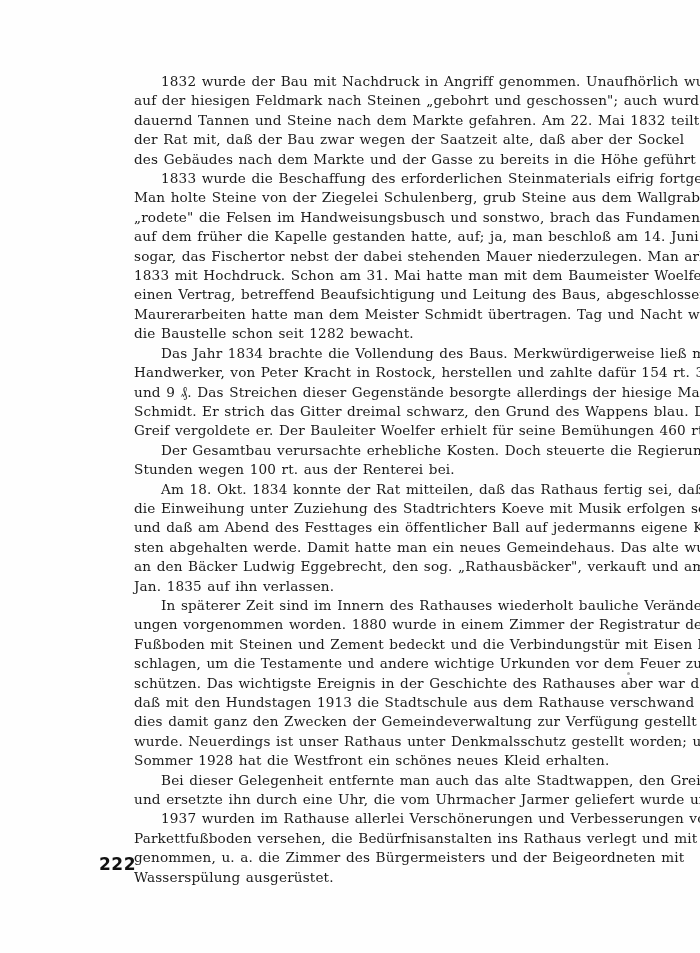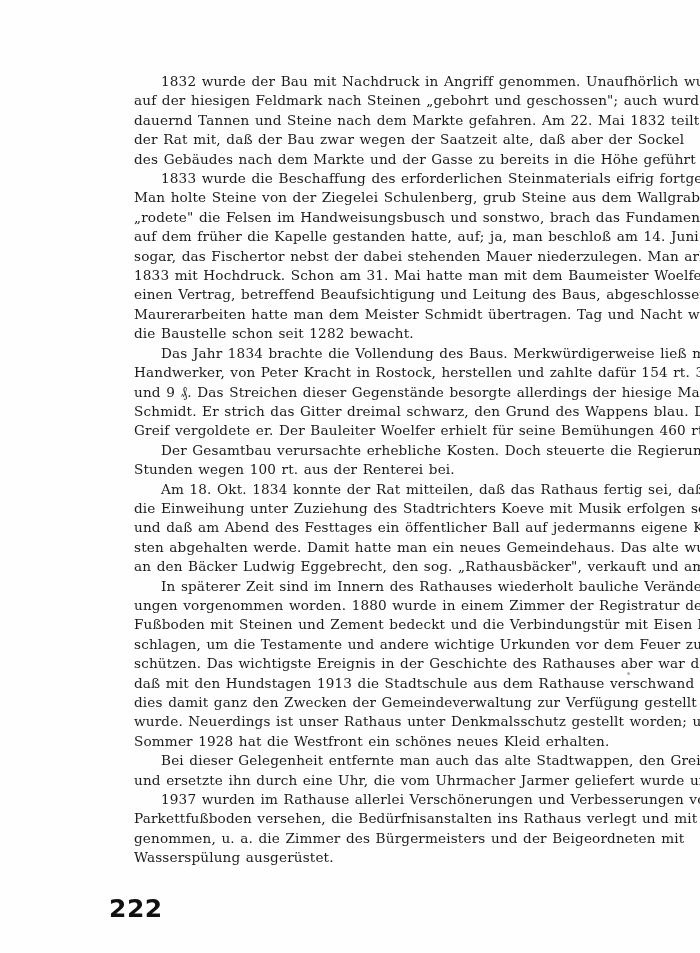--- a/index.html
+++ b/index.html
@@ -40,28 +40,27 @@
       overflow: visible;
     }
     .line.last {
       text-align-last: left;
     }
     .line.first {
       padding-left: 27px;
     }
     .page-number {
       position: absolute;
-      left: 109px;
+      left: 99px;
       top: 854px;
       font-family: "DejaVu Sans", "Liberation Sans", sans-serif;
-      font-size: 25px;
+      font-size: 17px;
       font-weight: bold;
       color: #111111;
       letter-spacing: 0.5px;
-      margin-top: 40px;
     }
     .speck {
       position: absolute;
       left: 627px;
       top: 672px;
       width: 3px;
       height: 3px;
       border-radius: 50%;
       background: #b0b0b0;
     }
@@ -103,20 +102,21 @@
     <span class="line first">Der Gesamtbau verursachte erhebliche Kosten. Doch steuerte die Regierung der</span>
     <span class="line last">Stunden wegen 100 rt. aus der Renterei bei.</span>
   </div>
 
   <div class="para">
     <span class="line first">Am 18. Okt. 1834 konnte der Rat mitteilen, daß das Rathaus fertig sei, daß</span>
     <span class="line">die Einweihung unter Zuziehung des Stadtrichters Koeve mit Musik erfolgen solle,</span>
     <span class="line">und daß am Abend des Festtages ein öffentlicher Ball auf jedermanns eigene Ko-</span>
     <span class="line">sten abgehalten werde. Damit hatte man ein neues Gemeindehaus. Das alte wurde</span>
     <span class="line">an den Bäcker Ludwig Eggebrecht, den sog. „Rathausbäcker", verkauft und am 12.</span>
+    <span class="line last">Jan. 1835 auf ihn verlassen.</span>
   </div>
 
   <div class="para">
     <span class="line first">In späterer Zeit sind im Innern des Rathauses wiederholt bauliche Veränder-</span>
     <span class="line">ungen vorgenommen worden. 1880 wurde in einem Zimmer der Registratur der</span>
     <span class="line">Fußboden mit Steinen und Zement bedeckt und die Verbindungstür mit Eisen be-</span>
     <span class="line">schlagen, um die Testamente und andere wichtige Urkunden vor dem Feuer zu</span>
     <span class="line">schützen. Das wichtigste Ereignis in der Geschichte des Rathauses aber war das,</span>
     <span class="line">daß mit den Hundstagen 1913 die Stadtschule aus dem Rathause verschwand und</span>
     <span class="line">dies damit ganz den Zwecken der Gemeindeverwaltung zur Verfügung gestellt</span>

